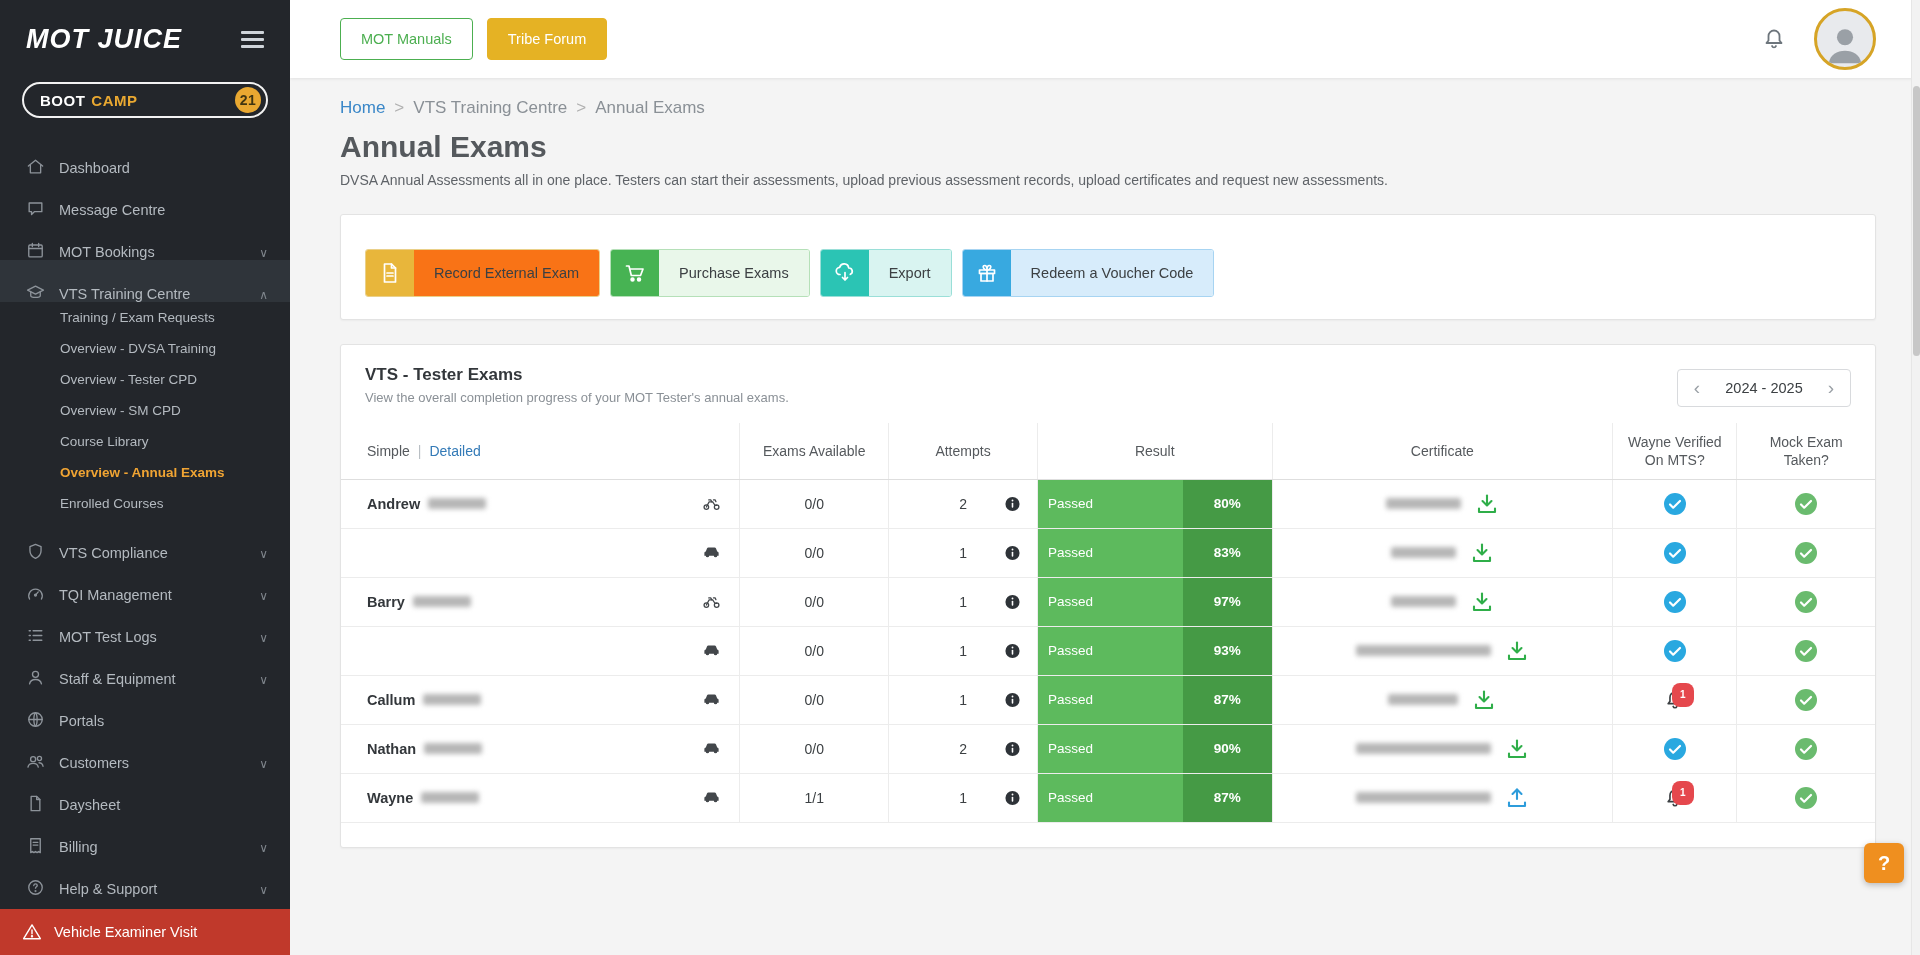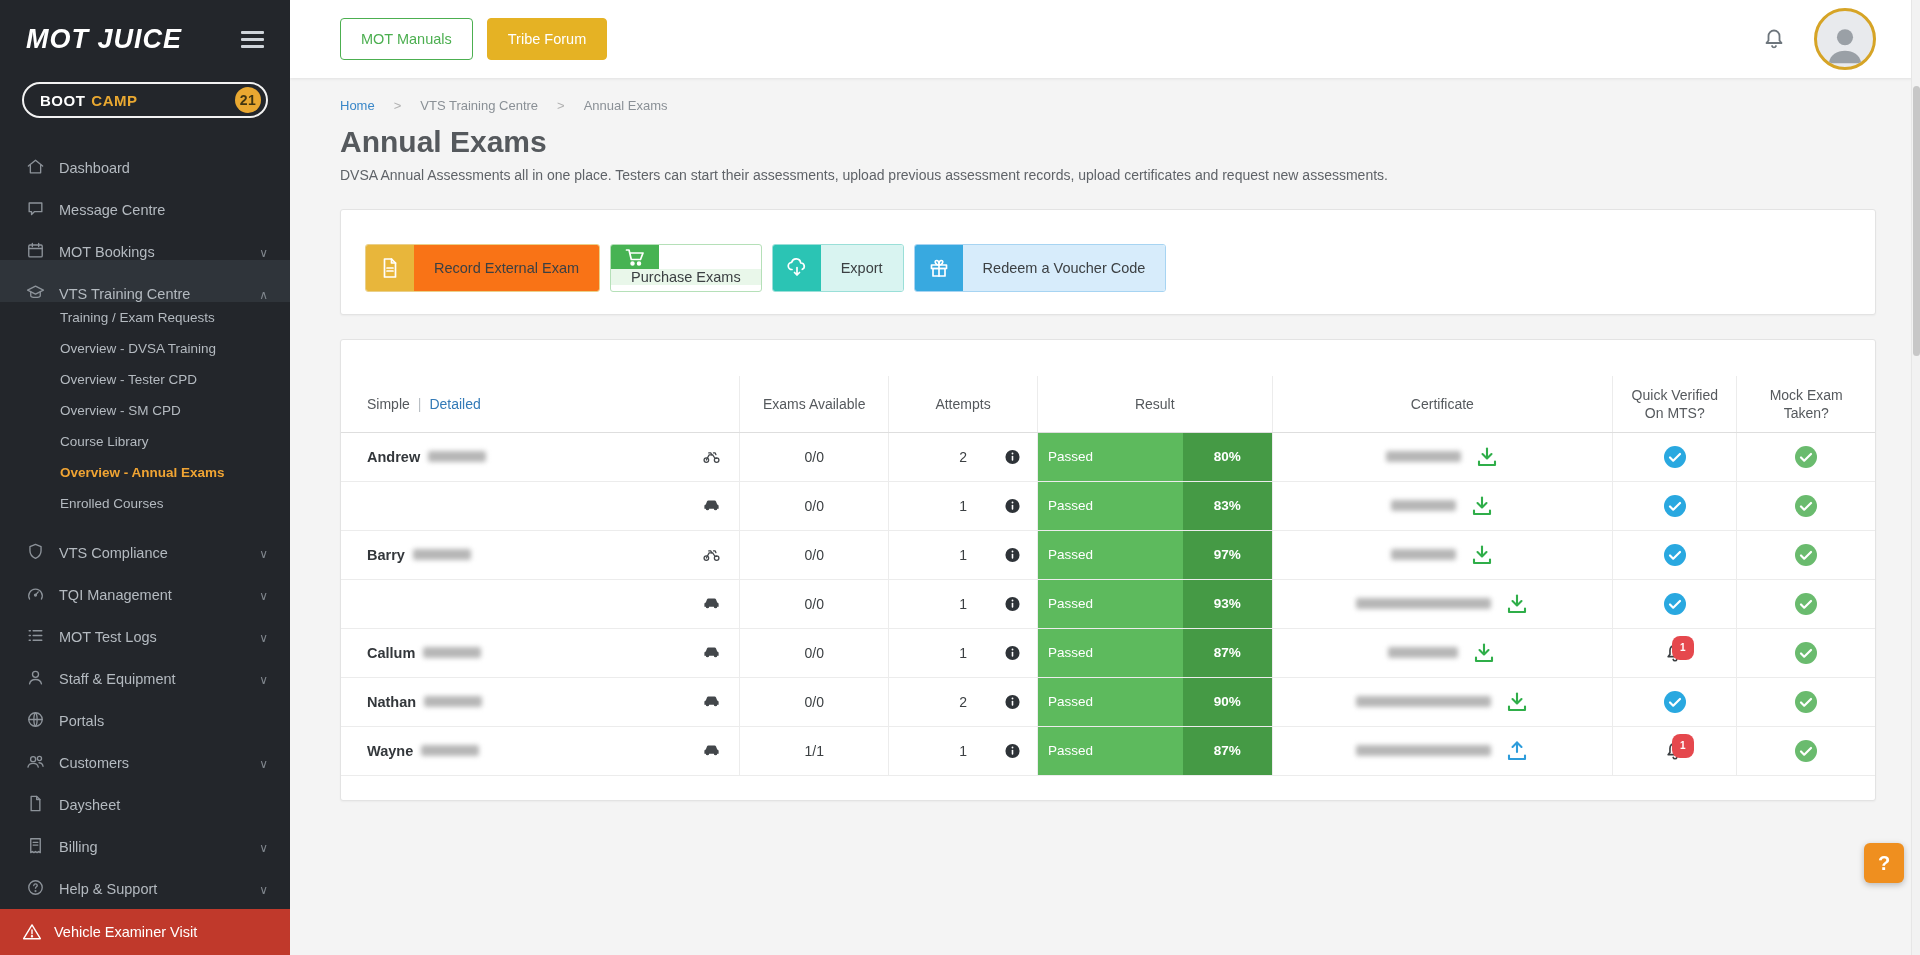--- a/index.html
+++ b/index.html
@@ -35,41 +35,41 @@
   .main{flex:1; display:flex; flex-direction:column; height:955px; overflow:hidden;}
   .topbar{height:78px; background:#fff; display:flex; align-items:center; padding:0 44px 0 50px; gap:14px; flex:none; box-shadow:0 1px 3px rgba(0,0,0,.08); position:relative; z-index:4;}
   .btn-manuals{height:42px; padding:0 20px; background:#fff; border:1px solid var(--green-btn); color:var(--green-btn); border-radius:4px; font-size:14.5px; cursor:pointer; font-family:inherit;}
   .btn-tribe{height:42px; padding:0 20px; background:var(--tribe); border:1px solid var(--tribe); color:#fff; border-radius:4px; font-size:14.5px; cursor:pointer; font-family:inherit;}
   .topbar-right{margin-left:auto; display:flex; align-items:center; gap:28px;}
   .top-bell{width:24px; height:26px; color:#6d757c; display:inline-flex; cursor:pointer;}
   .avatar{width:62px; height:62px; border-radius:50%; border:3px solid #d6a426; background:#e8eaed; overflow:hidden; cursor:pointer; display:flex; align-items:flex-end; justify-content:center;}
   .avatar span{width:46px; height:46px; display:inline-flex;}
 
   .content{padding:20px 44px 0 50px; flex:1; overflow:hidden;}
-  .breadcrumb{font-size:13px; color:#8a9096; display:flex; gap:19px; align-items:center;}
+  .breadcrumb{font-size:17px; color:#8a9096; display:flex; gap:9px; align-items:center;}
   .bc-home{color:#3a87c8; cursor:pointer;}
   .bc-sep{color:#b0b0b0;}
   .page-title{font-size:30px; color:#55595d; margin:12px 0 8px; font-weight:bold;}
   .page-desc{font-size:14px; color:#5f6368;}
 
   .card{background:#fff; border:1px solid #e3e3e3; border-radius:3px; box-shadow:0 1px 2px rgba(0,0,0,.04);}
 
   
   .qa-card{margin-top:26px; padding:18px 24px 22px;}
   .qa-head{display:flex; justify-content:space-between; align-items:center;}
   .qa-title{font-size:17px; font-weight:bold; color:#33373b;}
   .hide-link{font-size:13px; color:#5f6368; cursor:pointer; display:flex; align-items:center; gap:4px;}
   .hide-link .tri{font-size:9px;}
   .qa-row{display:flex; gap:10px; margin-top:16px;}
   .qa-btn{display:flex; align-items:stretch; height:48px; border-radius:3px; overflow:hidden; cursor:pointer; border:1px solid transparent;}
   .qa-tile{width:48px; display:flex; align-items:center; justify-content:center; color:#fff; flex:none;}
   .qa-tile span{width:24px; height:24px; display:inline-flex;}
   .qa-label{display:flex; align-items:center; padding:0 20px; font-size:14.5px; color:#3c4043; white-space:nowrap;}
   .qa-gold{border-color:#ead089;}  .qa-gold .qa-tile{background:#e8b63b;}  .qa-gold .qa-label{background:#f97316;}
-  .qa-green{border-color:#b5e0b8;flex-direction:column;} .qa-green .qa-tile{background:#47b353;} .qa-green .qa-label{background:#e9f7ea;}
+  .qa-green{border-color:#b5e0b8;} .qa-green .qa-tile{background:#47b353;} .qa-green .qa-label{background:#e9f7ea;}
   .qa-teal{border-color:#9adfd8;}  .qa-teal .qa-tile{background:#2bc4b4;}  .qa-teal .qa-label{background:#d9f4f1;}
   .qa-blue{border-color:#a7d4f2;}  .qa-blue .qa-tile{background:#38a9e0;}  .qa-blue .qa-label{background:#d7ecfb;}
 
   
   .exams-card{margin-top:24px; padding:20px 0 24px; position:relative;}
   .ex-head{padding:0 24px; display:flex; justify-content:space-between; align-items:flex-start;}
   .ex-title{font-size:17px; font-weight:bold; color:#33373b;}
   .ex-sub{font-size:13px; color:#8a9096; margin-top:5px;}
   .year-nav{border:1px solid #d8dadd; border-radius:4px; height:38px; display:flex; align-items:center; background:#fff; margin-top:4px;}
   .yn-btn{width:38px; text-align:center; color:#9aa0a6; font-size:19px; cursor:pointer; line-height:36px;}
@@ -355,20 +355,31 @@
                     <path d="M12 9c-3.8 0-5-4.5-2.3-4.5C11.3 4.5 12 7 12 9zm0 0c3.8 0 5-4.5 2.3-4.5C12.7 4.5 12 7 12 9z"></path>
                   </svg>
                 </span>
               </span>
             <span class="qa-label">Redeem a Voucher Code</span>
           </div>
         </div>
       </section>
 
       <section class="card exams-card">
+        <div class="ex-head">
+          <div>
+            <div class="ex-title">VTS - Tester Exams</div>
+            <div class="ex-sub">View the overall completion progress of your MOT Tester's annual exams.</div>
+          </div>
+          <div class="year-nav">
+            <span class="yn-btn">‹</span>
+            <span class="yn-label">2024 - 2025</span>
+            <span class="yn-btn">›</span>
+          </div>
+        </div>
 
         <table class="ex-table">
           <colgroup>
             <col style="width:26%">
               <col style="width:9.7%">
               <col style="width:9.7%">
             <col style="width:15.3%">
               <col style="width:22.2%">
               <col style="width:8.1%">
               <col style="width:9%">
@@ -379,21 +390,21 @@
                 <span class="view-toggle">
                   <span class="vt-simple">Simple</span>
                   <span class="vt-sep">|</span>
                   <span class="vt-detailed">Detailed</span>
                 </span>
               </th>
               <th>Exams Available</th>
               <th>Attempts</th>
               <th>Result</th>
               <th>Certificate</th>
-              <th>Quick Verified On MTS?</th>
+              <th>Wayne Verified On MTS?</th>
               <th>Mock Exam Taken?</th>
             </tr>
           </thead>
           <tbody id="exam-rows">
               <tr>
                 <td>
                   <div class="name-cell">
                     <span class="pname">Andrew</span>
                     <span class="redact name-redact"></span>
                     <span class="veh">

